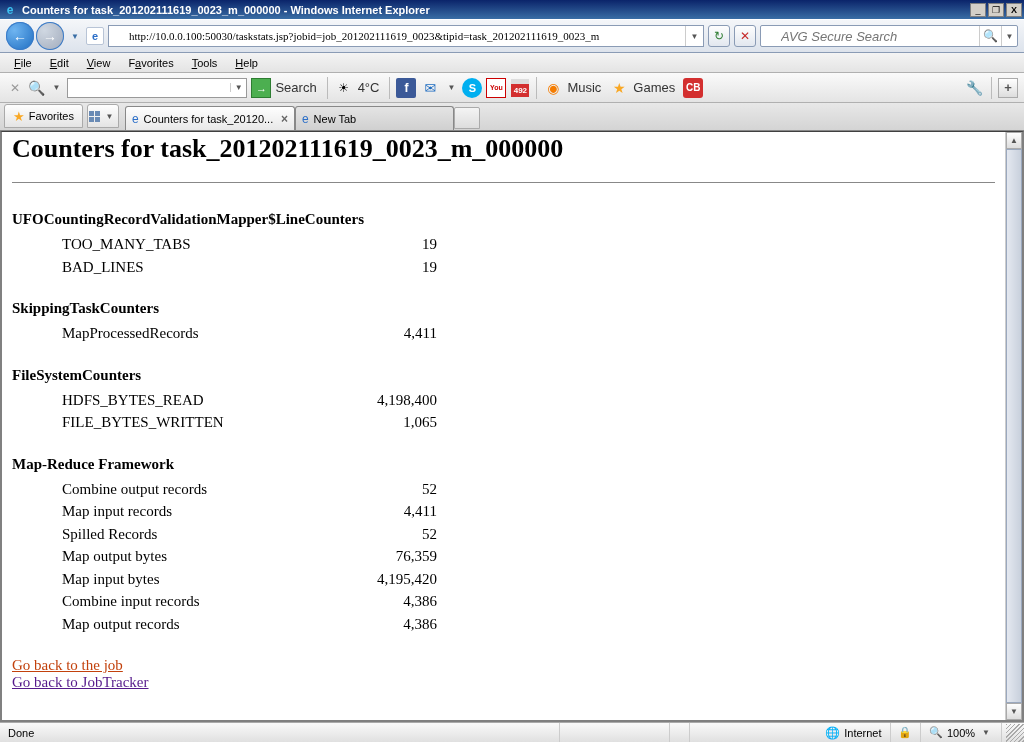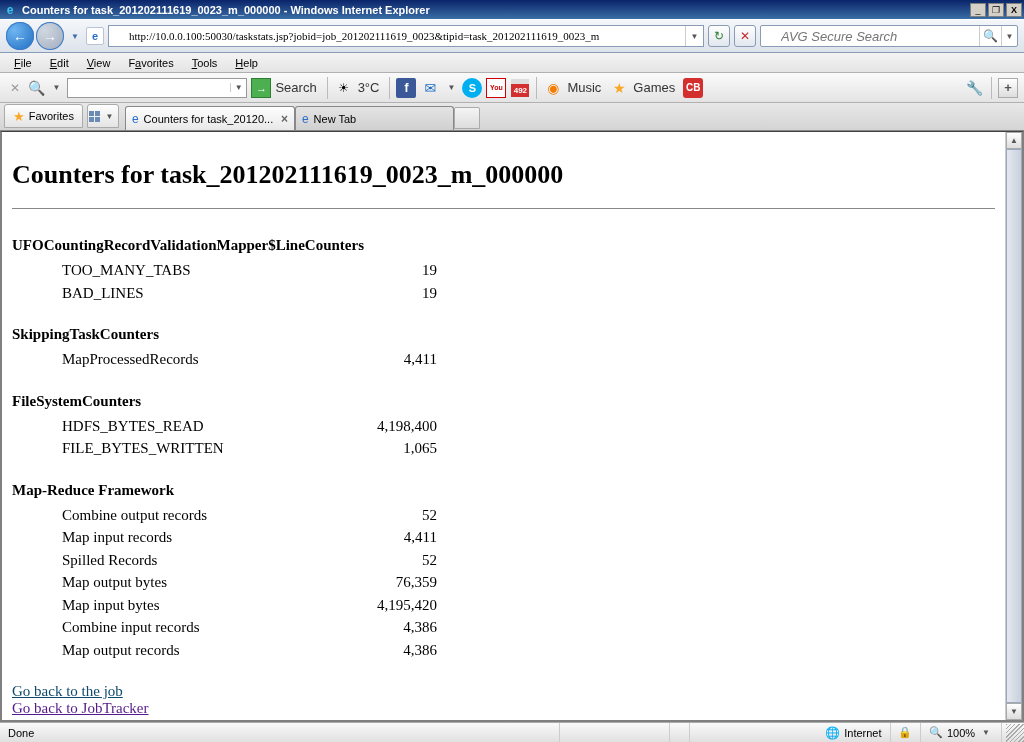--- a/index.html
+++ b/index.html
@@ -67,30 +67,30 @@
 .quick-btn .grid{display:grid;grid-template-columns:5px 5px;grid-template-rows:5px 5px;gap:1px;}
 .quick-btn .grid div{background:#6a8bb5;}
 .tab { height:24px; min-width:170px; border:1px solid #888; background:linear-gradient(#fefefe,#e8e8e8); display:flex;align-items:center;padding:0 6px;gap:5px;border-radius:3px 3px 0 0;border-bottom:none;margin-bottom:0;font-size:11px;}
 .tab.inactive { background:linear-gradient(#e4e4e4,#d0d0d0); min-width:159px;}
 .tab .ie-fav{color:#2a6ec8;font-size:12px;}
 .tab .tab-x{margin-left:auto;font-size:12px;color:#666;font-weight:bold;}
 .tab-empty{width:26px;height:22px;border:1px solid #aaa;background:linear-gradient(#f4f4f4,#ddd);margin-bottom:1px;border-radius:2px 2px 0 0;}
 
 
 .content-wrap{position:absolute;top:131px;left:0;right:0;bottom:20px;border:2px solid #808080;border-top:1px solid #404040;background:#fff;}
-.content{position:absolute;inset:0;right:17px;overflow:hidden;padding:28px 10px 0 10px;font-family:"Times New Roman",serif;color:#000;}
+.content{position:absolute;inset:0;right:17px;overflow:hidden;padding:2px 10px 0 10px;font-family:"Times New Roman",serif;color:#000;}
 .content h1{font-size:26px;font-weight:bold;margin-bottom:18px;}
 .content hr{border:none;border-top:1px solid #888;margin-bottom:28px;}
 .counter-group{margin-bottom:22px;}
 .group-title{font-weight:bold;font-size:15px;margin-bottom:5px;}
 .counter-row{display:flex;font-size:15px;line-height:1.5;align-items:center;}
 .counter-name{padding-left:50px;width:335px;}
 .counter-val{width:90px;text-align:right;}
 .links{font-size:15px;margin-top:4px;}
-.links a{color:#0c4a6e;text-decoration:underline;display:block;}
+.links a{color:#c2410c;text-decoration:underline;display:block;}
 .links a.visited{color:#551a8b;}
 
 
 .vscroll{position:absolute;top:0;right:0;bottom:0;width:17px;background:#f0f0f0;border-left:1px solid #ccc;display:flex;flex-direction:column;}
 .vscroll .sbtn{height:17px;background:linear-gradient(#fefefe,#ddd);border:1px solid #aaa;display:flex;align-items:center;justify-content:center;font-size:8px;color:#555;}
 .vscroll .strack{flex:1;background:#f4f4f4;}
 .vscroll .sthumb{height:100%;background:linear-gradient(90deg,#e4e8f0,#c8d0dc);border:1px solid #9aa8be;}
 
 
 .statusbar{position:absolute;bottom:0;left:0;right:0;height:20px;background:linear-gradient(#fafafa,#e0e0e0);border-top:1px solid #aaa;display:flex;align-items:center;font-size:11px;}
@@ -148,21 +148,21 @@
   <span class="tb-mag">🔍</span>
   <span class="tb-dd">▼</span>
   <div class="tb-search-input">
     <input style="">
     <div class="sdd">▼</div>
   </div>
   <div class="tb-btn-go">→</div>
   <span class="tb-lbl">Search</span>
   <div class="tb-sep"></div>
   <span class="tb-icon">☀</span>
-  <span class="tb-lbl">3°C</span>
+  <span class="tb-lbl">4°C</span>
   <div class="tb-sep"></div>
   <div class="tb-icon fb">f</div>
   <div class="tb-icon mail">✉</div>
   <span class="tb-dd">▼</span>
   <div class="tb-icon skype">S</div>
   <div class="tb-icon yt">You</div>
   <div class="tb-icon cal">
       <div class="top"></div>
       <div class="num">492</div>
     </div>

